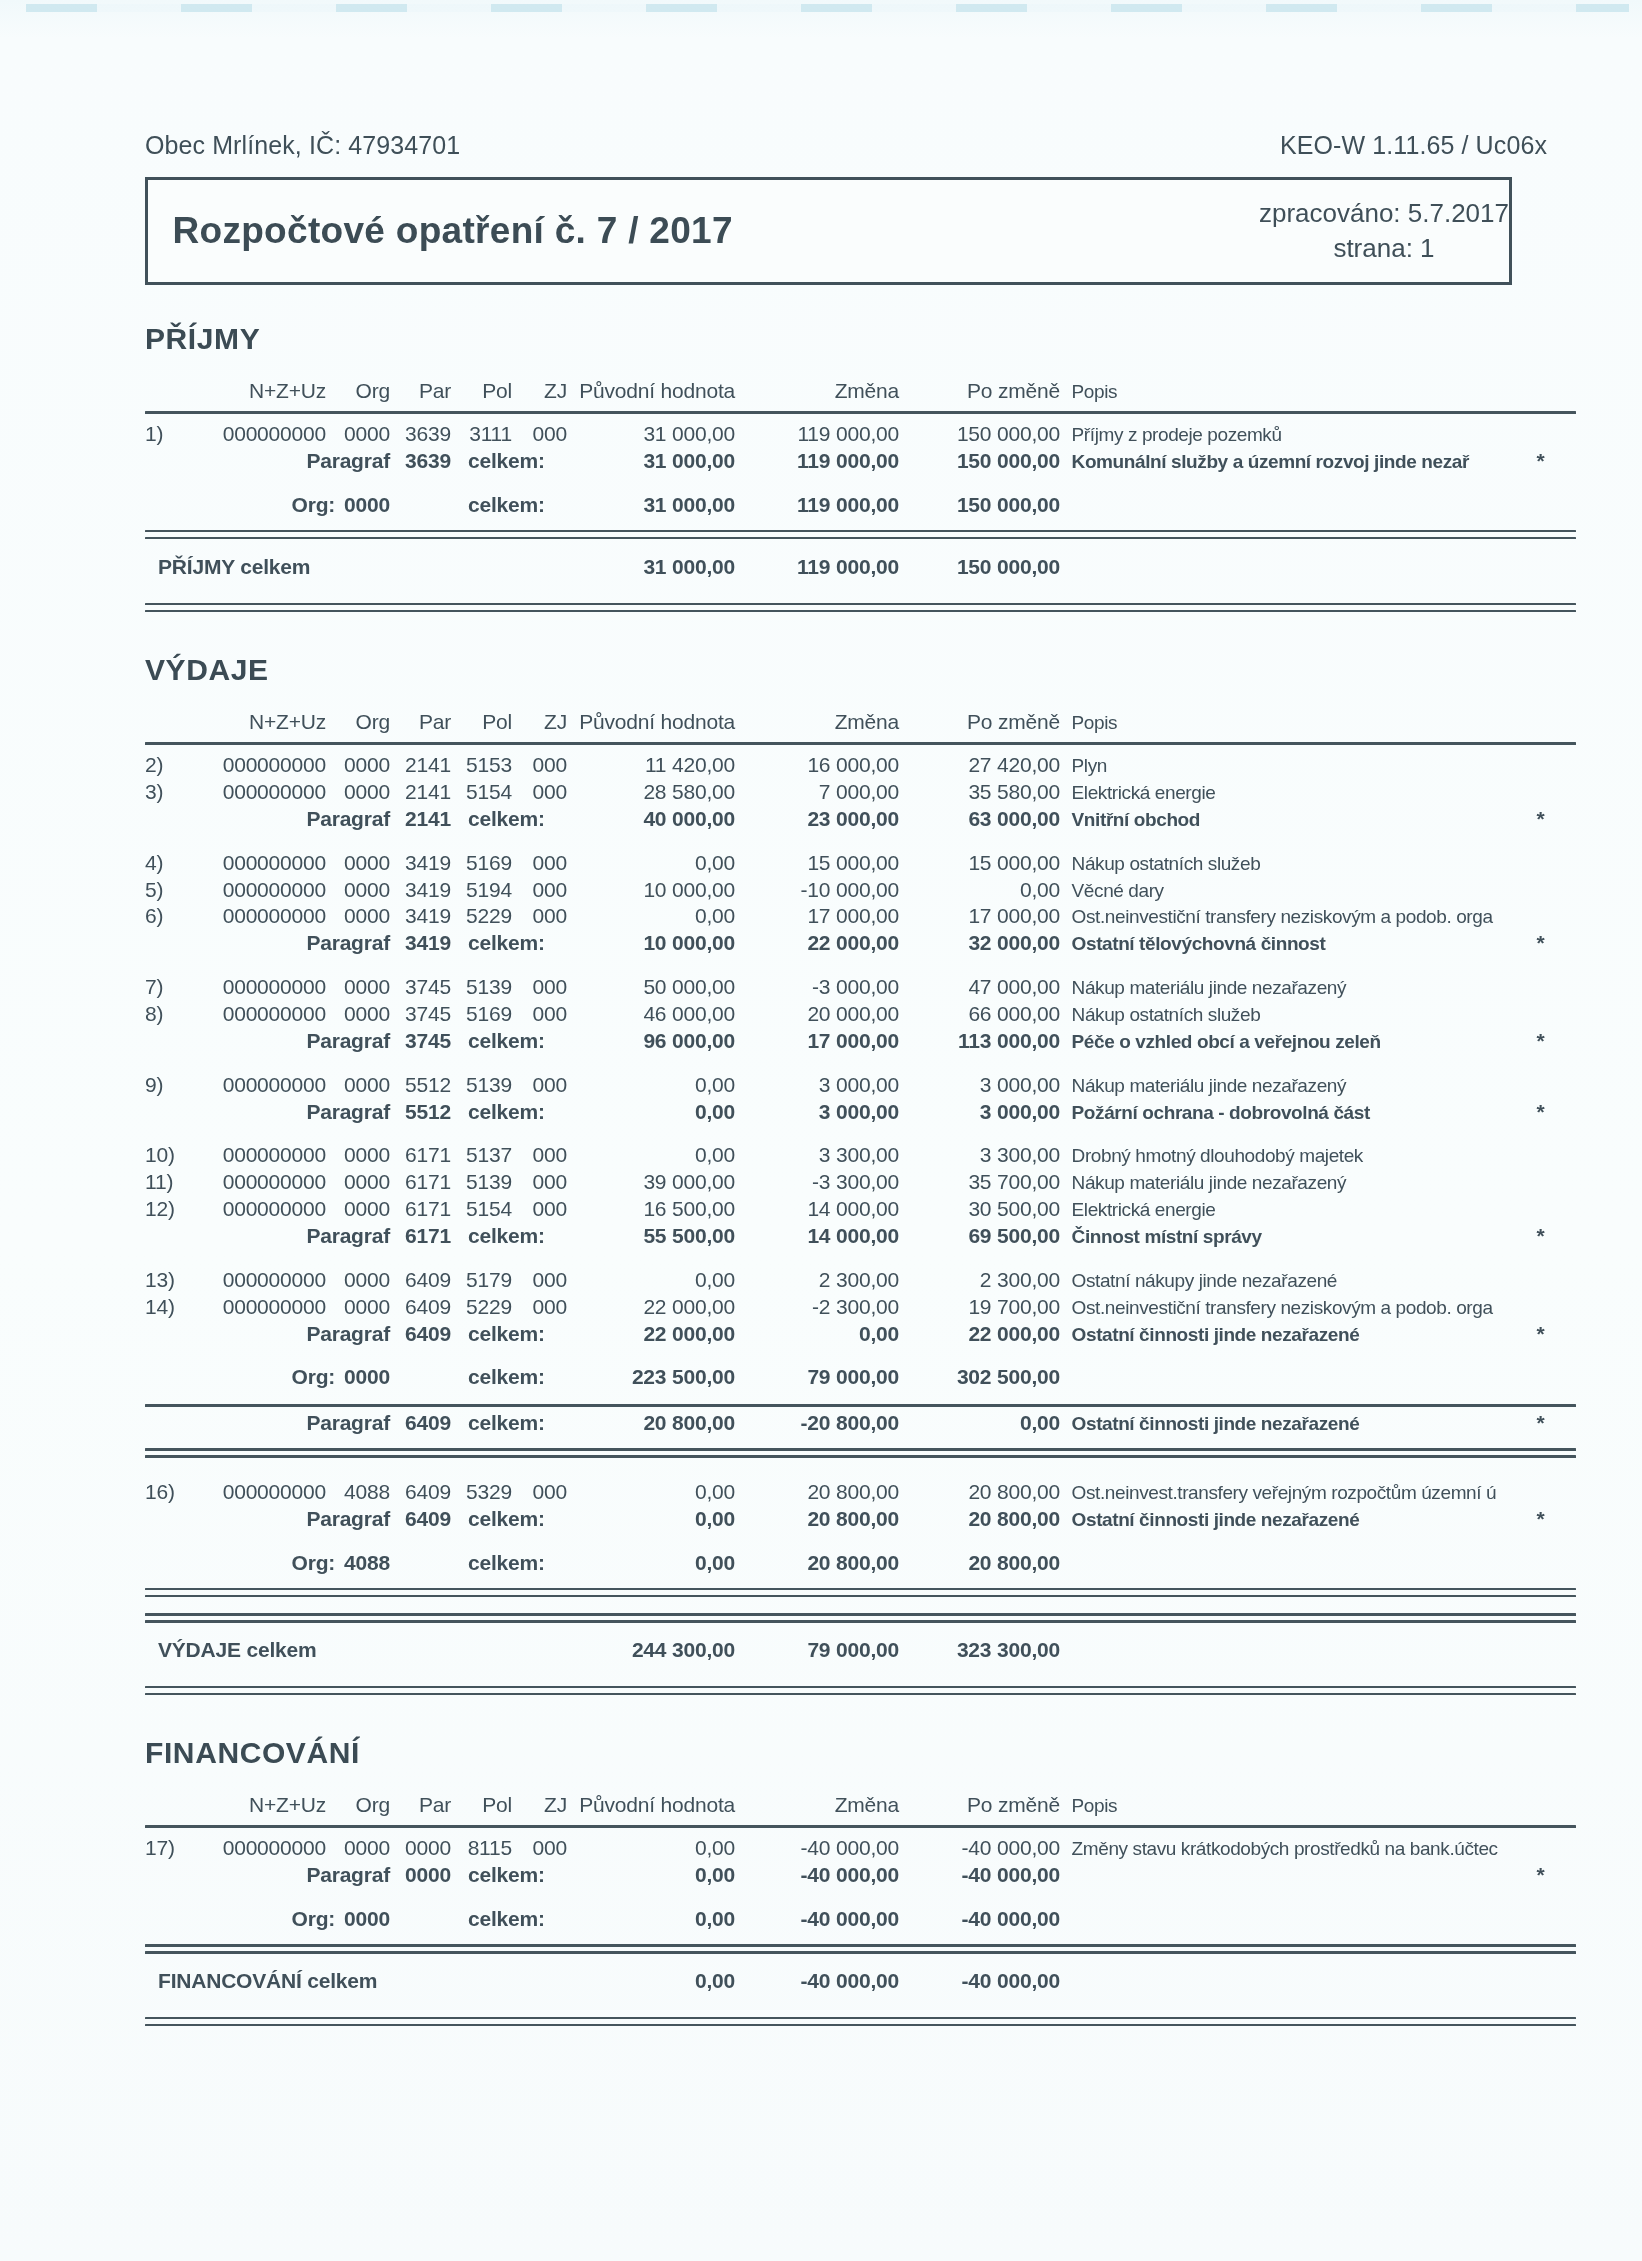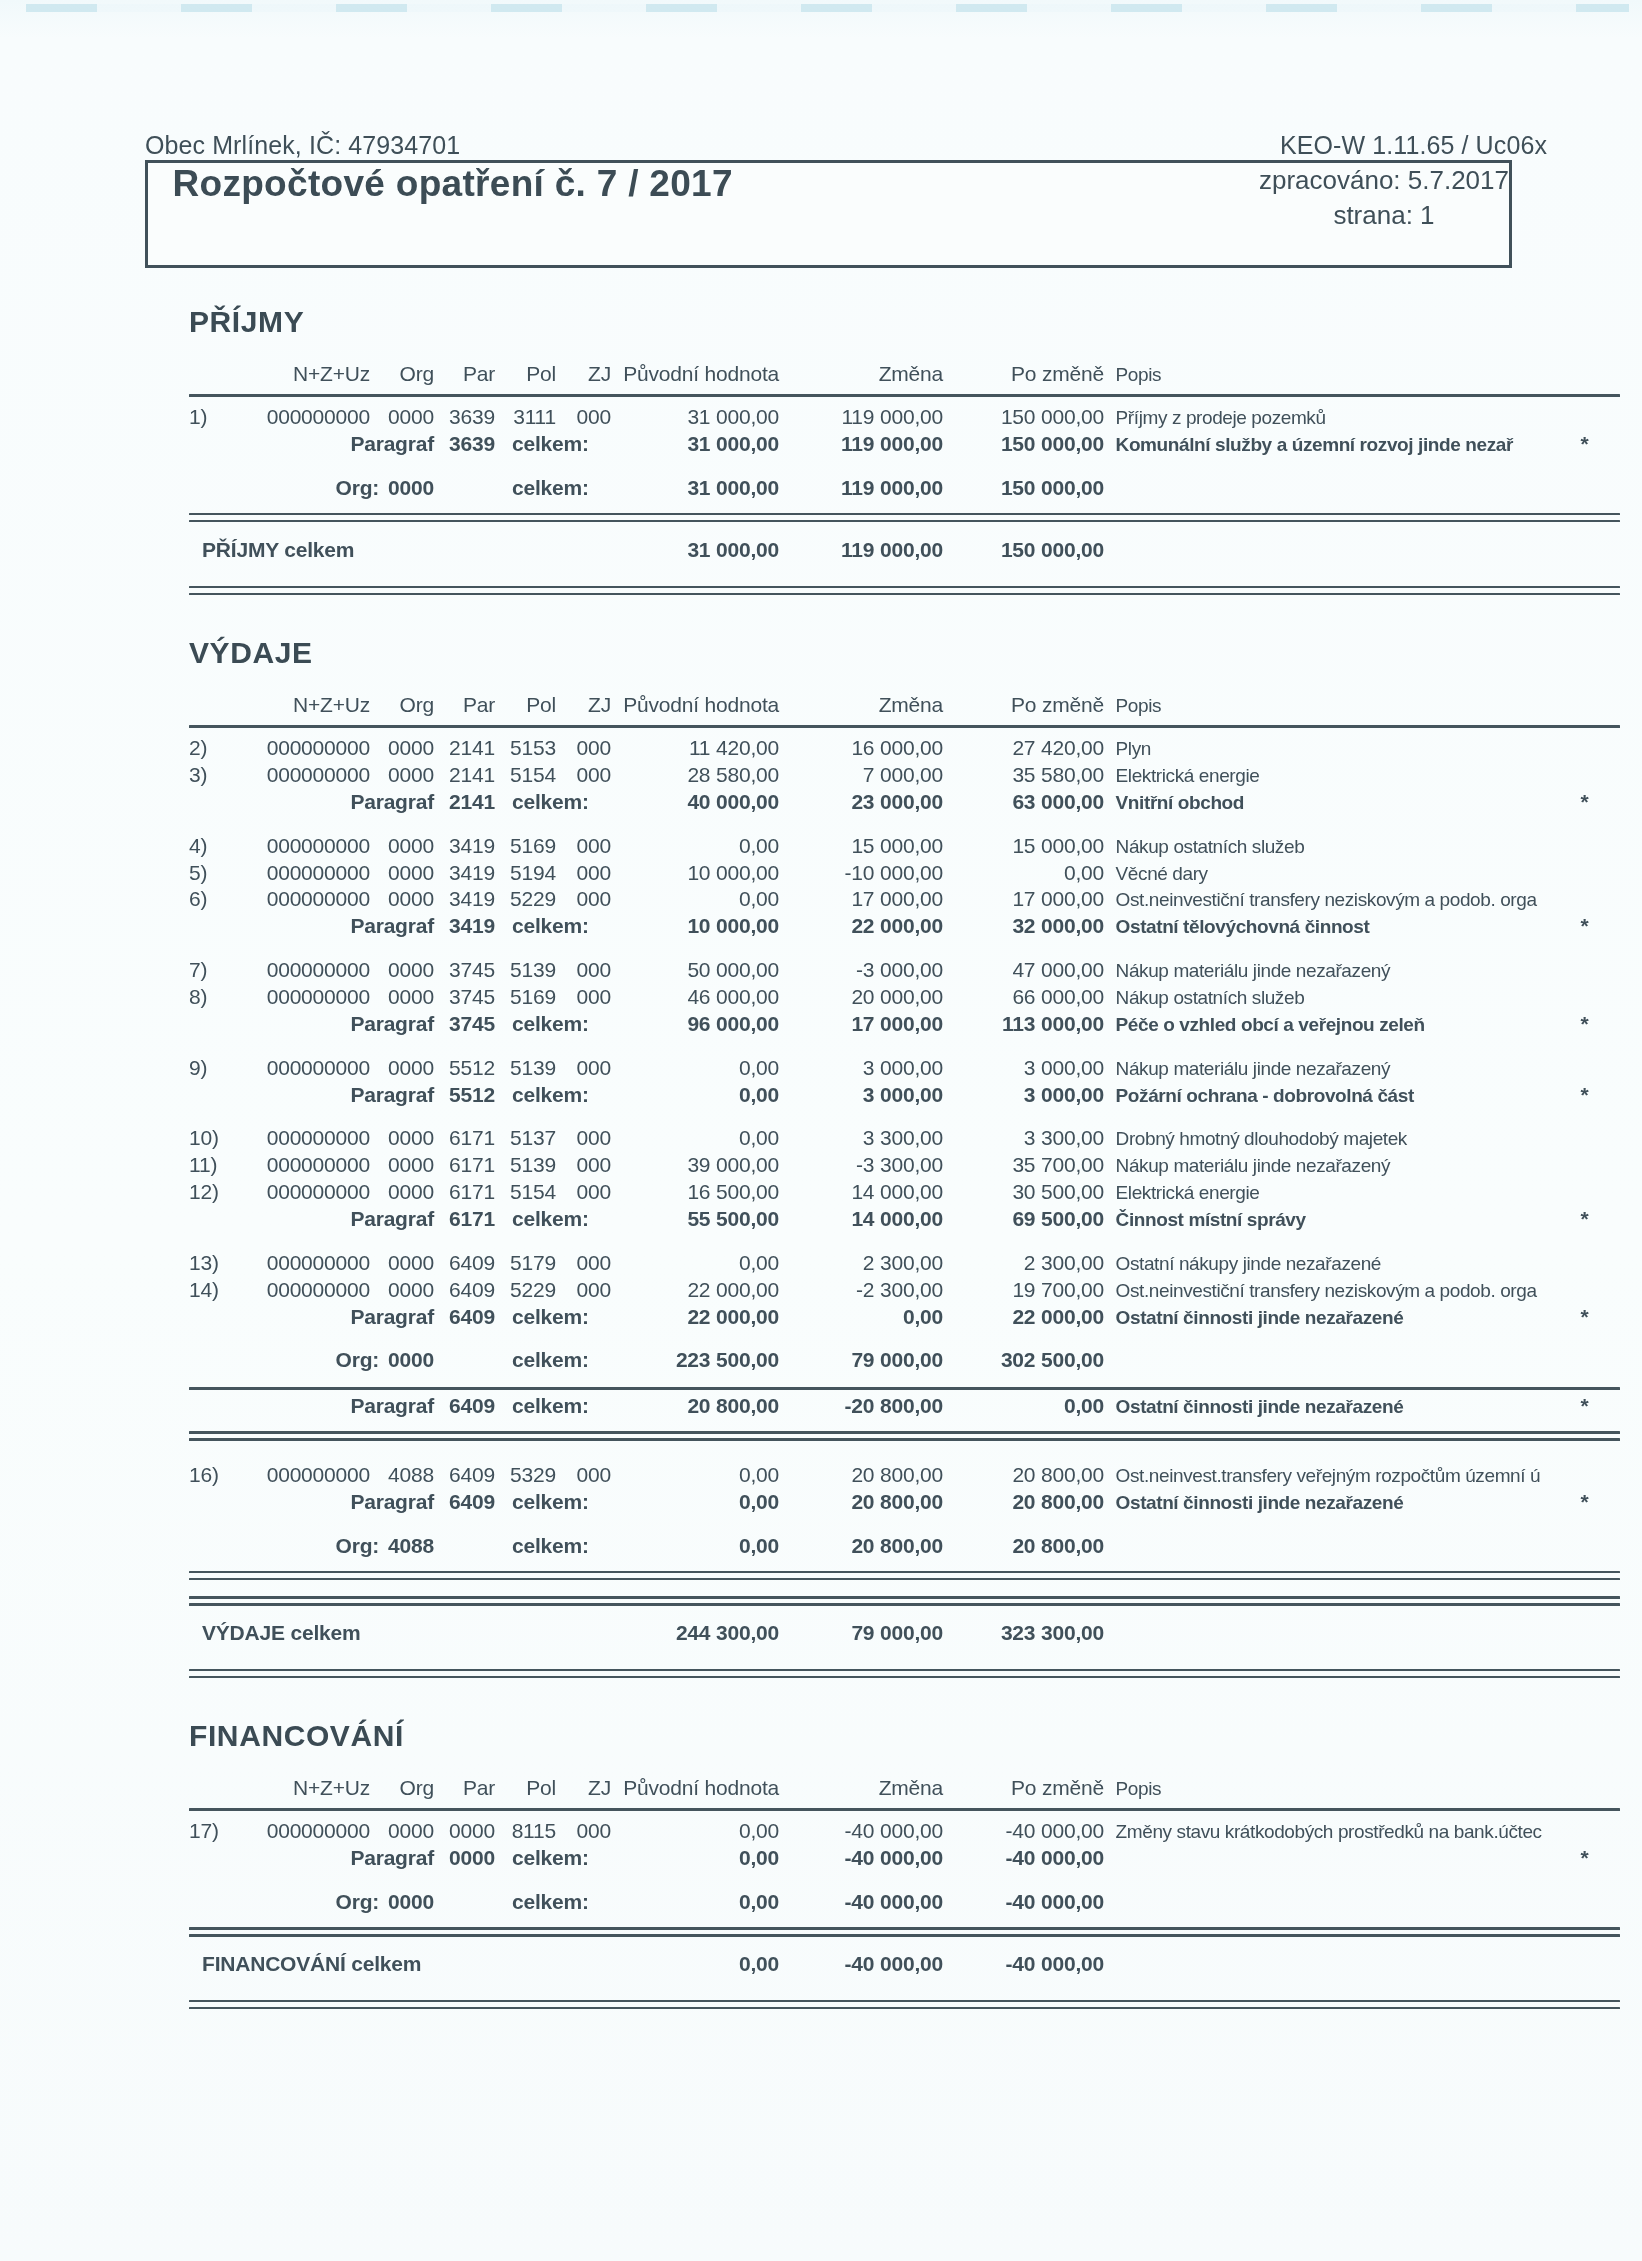--- a/index.html
+++ b/index.html
@@ -18,23 +18,23 @@
     background:repeating-linear-gradient(90deg,rgba(130,195,214,.30) 0 71px,rgba(215,240,248,.12) 71px 155px);
     filter:blur(0.6px);
   }
   .content{padding:0 66px 0 145px;}
   .doc-header{
     display:flex;justify-content:space-between;align-items:flex-end;
     padding-top:83px;font-size:25px;letter-spacing:0.1px;
   }
   .hdr-right{margin-right:29px;margin-top:48px;}
   .title-box{
-    margin-right:64px;
+    margin-top:17px;margin-right:64px;
     border:3.2px solid #41515a;
-    height:102px;display:flex;justify-content:space-between;
+    height:102px;display:flex;align-items:center;justify-content:space-between;
     background:rgba(255,255,255,.25);
   }
   .title-box .doc-title{
     padding-left:24.5px;font-size:37px;font-weight:bold;letter-spacing:0.3px;color:#3c4c55;
   }
   .title-box .meta{
     text-align:center;font-size:26px;line-height:1.35;
   }
   h2.section-title{
     margin:37px 0 0 0;font-size:30px;letter-spacing:0.6px;color:#3b4b54;font-weight:bold;
@@ -57,21 +57,21 @@
   .c-star{text-align:center;}
   tr.gap td{padding-top:18px;}
   tr[data-name="section-total-row"] td{padding-top:11.6px;padding-bottom:11.6px;}
   .rule td{padding:0;}
   .rule .ln{background:#45555d;border-radius:0.6px;}
   .rule.head .ln{height:3.2px;margin:1.3px 0 6.4px 0;}
   .rule.single .ln{height:3.2px;margin:13px 0 2.6px 0;}
   .rule.double td{padding:11.6px 0 3.9px 0;}
   .rule.double .ln{height:2.6px;}
   .rule.double .ln + .ln{margin-top:4.5px;}
-  section{margin-bottom:9px;margin-left:44px;}
+  section{margin-bottom:9px;}
 </style>
 </head>
 <body>
 
 <div class="page" data-name="scanned-budget-document">
   <div class="scan-top" data-name="scan-artifact-band"></div>
   <div class="content" data-name="document-content">
 
     <div class="doc-header" data-name="document-header">
       <span class="hdr-left" data-name="organization-id">Obec Mrlínek, IČ: 47934701</span>

